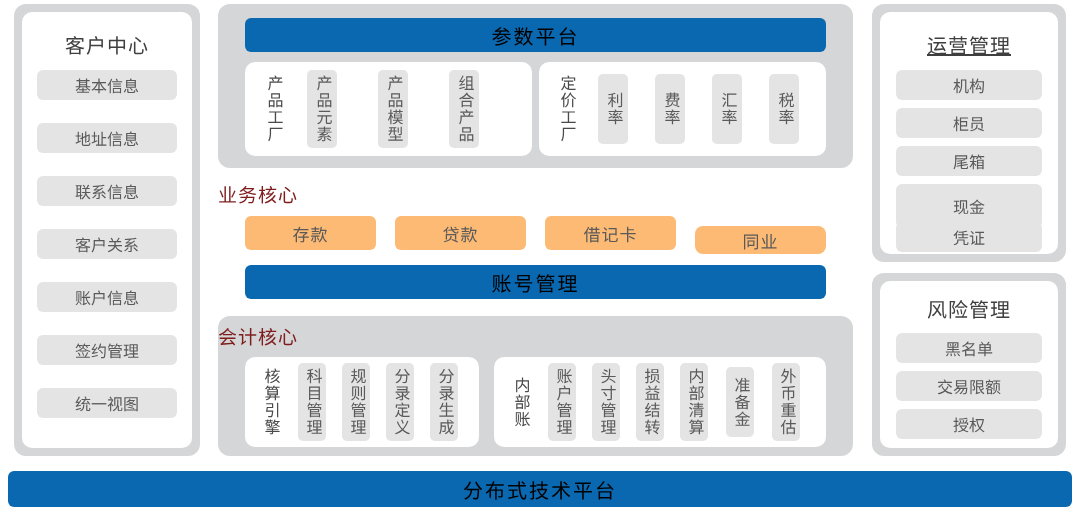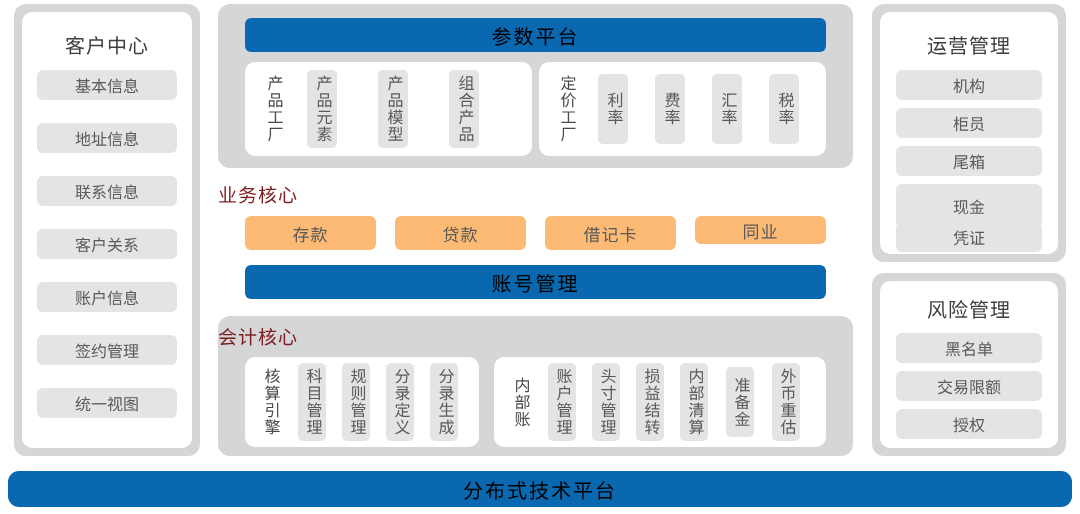--- a/index.html
+++ b/index.html
@@ -172,21 +172,21 @@
     </div>
   <div class="vchip boxed" style="left:769px; top:74px; width:30px; height:70px;">
       <span>税率</span>
     </div>
 
   <div class="section-caption" style="left:218px; top:180px; width:635px;">业务核心</div>
 
   <div class="hchip" style="left:245px; top:216px; width:131px; height:34px;">存款</div>
   <div class="hchip" style="left:395px; top:216px; width:131px; height:34px;">贷款</div>
   <div class="hchip" style="left:545px; top:216px; width:131px; height:34px;">借记卡</div>
-  <div class="hchip" style="left:695px; top:216px; width:131px; height:28px;">同业</div>
+  <div class="hchip" style="left:695px; top:226px; width:131px; height:28px;border-radius:8px;">同业</div>
 
   <div class="blue-bar" style="left:245px; top:265px; width:581px; height:34px;">账号管理</div>
 
   <div class="outer-frame" style="left:218px; top:316px; width:635px; height:140px;">
   </div>
   <div class="section-caption" style="left:218px; top:322px; width:635px;">会计核心</div>
 
   <div class="inner-white" style="left:245px; top:357px; width:234px; height:90px;">
   </div>
   <div class="vchip plain" style="left:256px; top:363px; width:28px; height:78px;">
@@ -226,33 +226,33 @@
       <span>准备金</span>
     </div>
   <div class="vchip boxed" style="left:772px; top:363px; width:28px; height:78px;">
       <span>外币重估</span>
     </div>
 
   <div class="outer-frame" style="left:872px; top:4px; width:194px; height:258px;">
   </div>
   <div class="inner-white" style="left:880px; top:12px; width:178px; height:242px;">
   </div>
-  <div class="side-panel-title" style="position:absolute; left:880px; top:30px; width:178px;">运营管理</div>
+  <div class="side-panel-title" style="position:absolute; left:880px; top:30px; width:178px;text-decoration:underline;">运营管理</div>
 
   <div class="pill" style="position:absolute; left:896px; top:70px; width:146px; height:30px;">机构</div>
   <div class="pill" style="position:absolute; left:896px; top:108px; width:146px; height:30px;">柜员</div>
   <div class="pill" style="position:absolute; left:896px; top:146px; width:146px; height:30px;">尾箱</div>
   <div class="pill" style="position:absolute; left:896px; top:184px; width:146px; height:44px;">现金</div>
   <div class="pill" style="position:absolute; left:896px; top:222px; width:146px; height:30px;">凭证</div>
 
   <div class="outer-frame" style="left:872px; top:273px; width:194px; height:183px;">
   </div>
   <div class="inner-white" style="left:880px; top:281px; width:178px; height:167px;">
   </div>
   <div class="side-panel-title" style="position:absolute; left:880px; top:294px; width:178px;">风险管理</div>
 
   <div class="pill" style="position:absolute; left:896px; top:333px; width:146px; height:30px;">黑名单</div>
   <div class="pill" style="position:absolute; left:896px; top:409px; width:146px; height:30px;">授权</div>
   <div class="pill" style="position:absolute; left:896px; top:371px; width:146px; height:30px;">交易限额</div>
 
-  <div class="blue-bar" style="left:8px; top:471px; width:1064px; height:36px;border-radius:11px;">分布式技术平台</div>
+  <div class="blue-bar" style="left:8px; top:471px; width:1064px; height:36px;">分布式技术平台</div>
 
 </div>
 
 </body></html>

